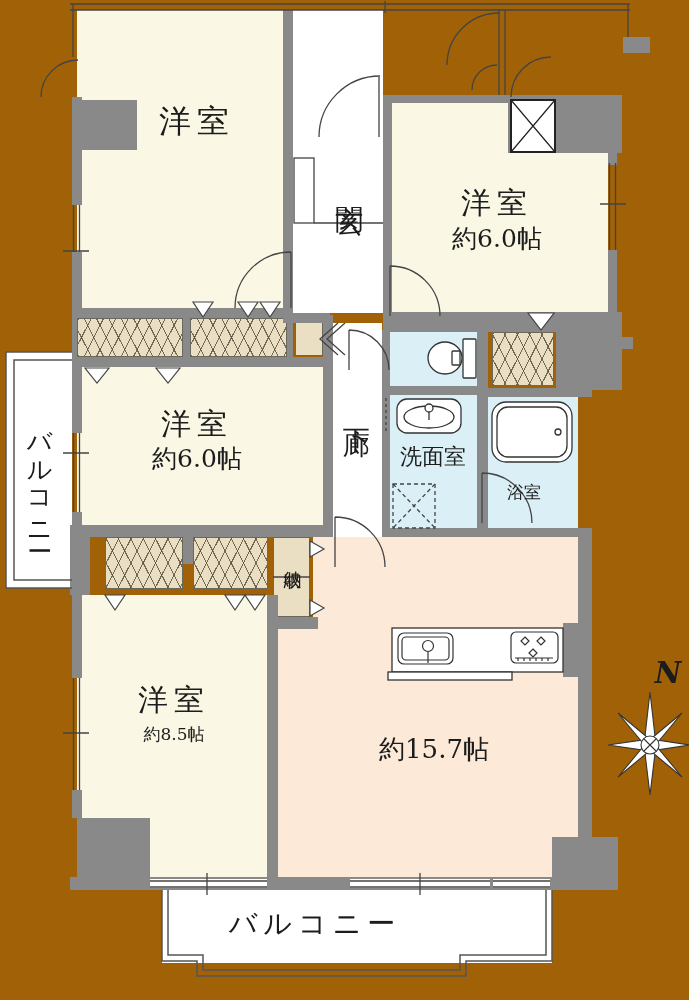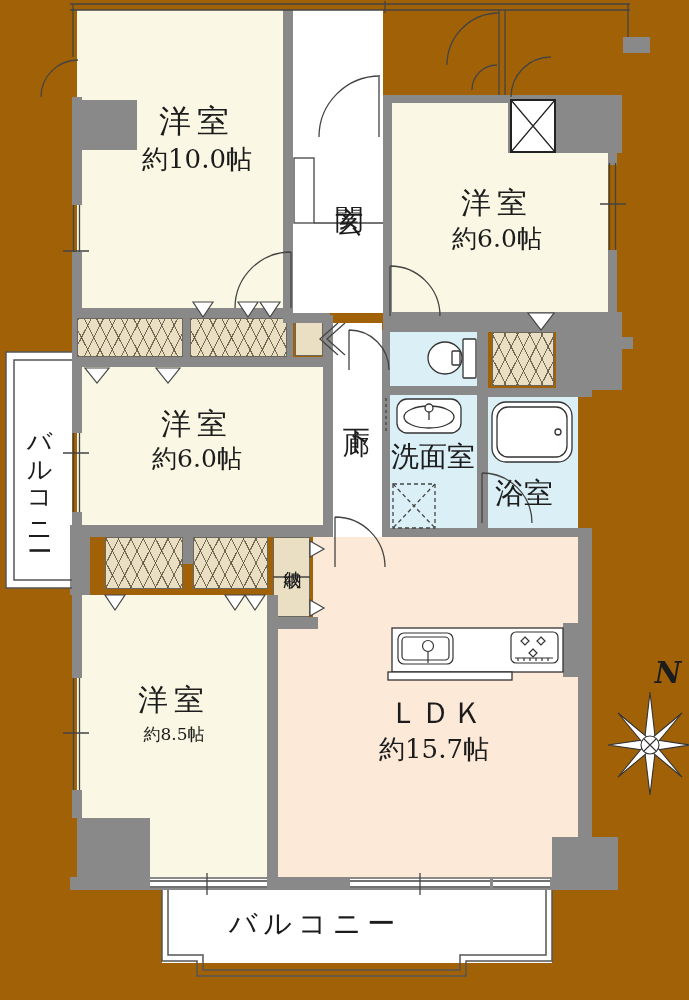--- a/index.html
+++ b/index.html
@@ -213,30 +213,28 @@
       <polygon points="682,713 653,748 647,742"></polygon>
       <polygon points="682,777 647,748 653,742"></polygon>
       <polygon points="618,777 647,742 653,748"></polygon>
       <polygon points="618,713 647,748 653,742"></polygon>
       <circle cx="650" cy="745" r="9"></circle>
       <path d="M644,739 L656,751 M656,739 L644,751" fill="none"></path>
     </g>
   </svg>
 
   <div class="lbl" style="left:197px;top:122px;font-size:32px;letter-spacing:6px;">洋室</div>
-  <div class="lbl" style="left:197px;top:160px;font-size:26px;">約10.0帖</div>
   <div class="lbl" style="left:497px;top:203px;font-size:30px;letter-spacing:6px;">洋室</div>
   <div class="lbl" style="left:497px;top:239px;font-size:25px;">約6.0帖</div>
   <div class="lbl" style="left:197px;top:424px;font-size:30px;letter-spacing:6px;">洋室</div>
   <div class="lbl" style="left:197px;top:459px;font-size:25px;">約6.0帖</div>
   <div class="lbl" style="left:174px;top:700px;font-size:30px;letter-spacing:6px;">洋室</div>
   <div class="lbl" style="left:174px;top:735px;font-size:17px;">約8.5帖</div>
-  <div class="lbl" style="left:437px;top:713px;font-size:30px;letter-spacing:2px;">ＬＤＫ</div>
   <div class="lbl" style="left:434px;top:750px;font-size:26px;">約15.7帖</div>
   <div class="lbl vert" style="left:349px;top:184px;font-size:28px;">玄関</div>
   <div class="lbl vert" style="left:356px;top:408px;font-size:27px;">廊下</div>
-  <div class="lbl" style="left:433px;top:457px;font-size:28px;">洗面室</div>
-  <div class="lbl" style="left:524px;top:493px;font-size:29px;">浴室</div>
+  <div class="lbl" style="left:433px;top:457px;font-size:22px;">洗面室</div>
+  <div class="lbl" style="left:524px;top:493px;font-size:17px;">浴室</div>
   <div class="lbl vert" style="left:292px;top:557px;font-size:18px;">収納</div>
   <div class="lbl vert" style="left:39px;top:477px;font-size:25px;letter-spacing:3px;">バルコニー</div>
   <div class="lbl" style="left:315px;top:924px;font-size:28px;letter-spacing:6px;">バルコニー</div>
   <div class="lbl" style="left:668px;top:673px;font-size:29px;font-weight:bold;font-style:italic;">N</div>
 </div>
 
 </body></html>

